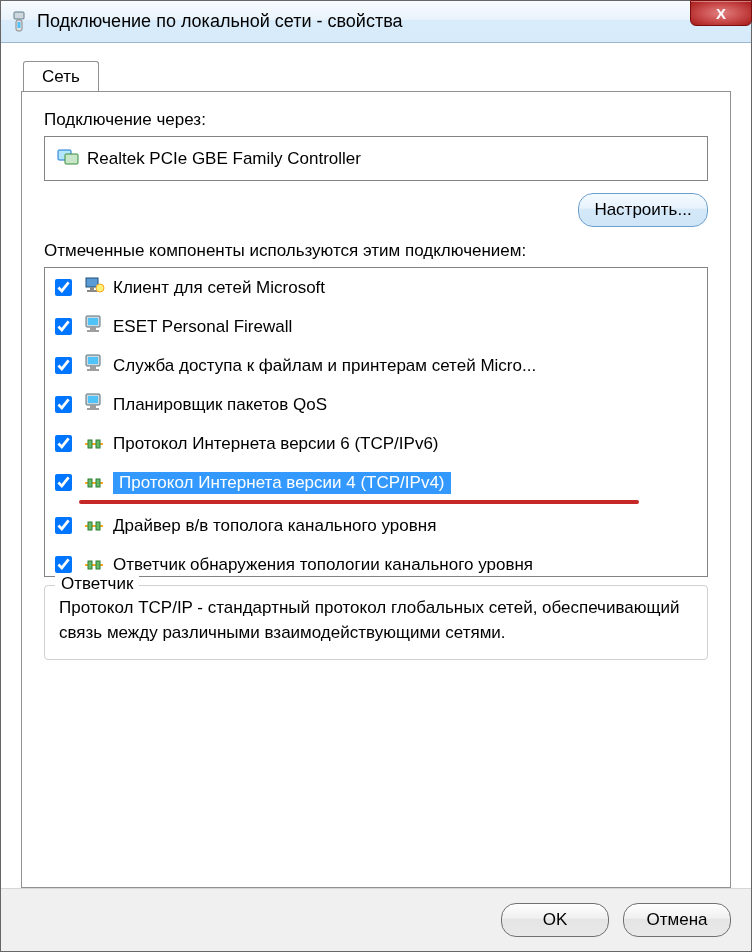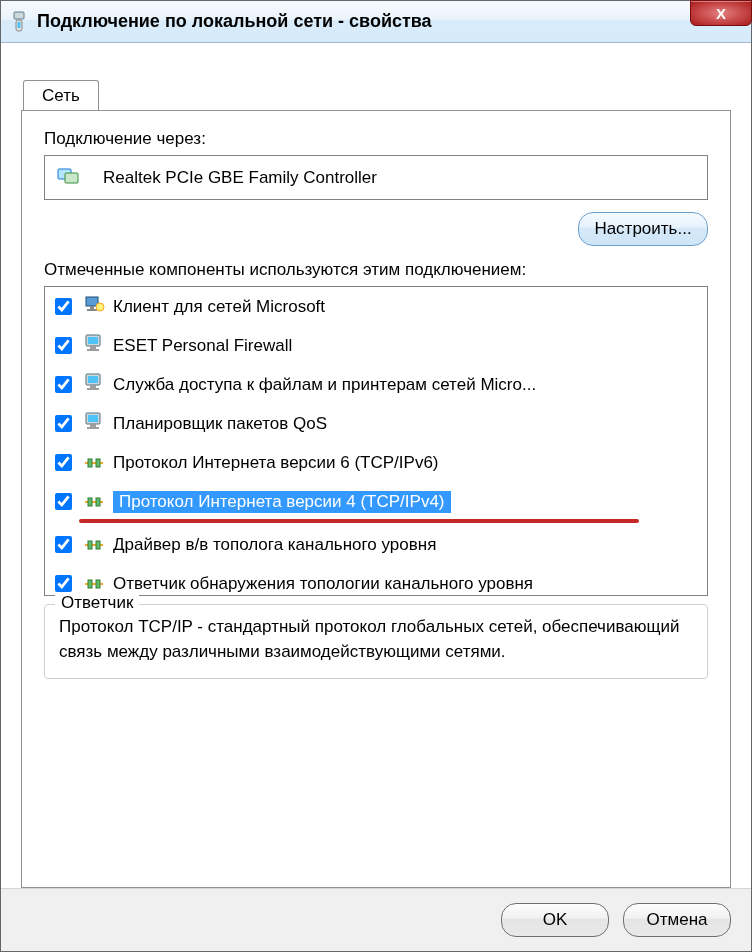--- a/index.html
+++ b/index.html
@@ -23,21 +23,21 @@
     display: flex; align-items: center;
     padding: 0 6px 0 10px;
     border-bottom: 1px solid #9db7cf;
     position: relative;
   }
   .title-icon {
     width: 16px; height: 22px; margin-right: 10px;
     flex-shrink: 0;
   }
   .title-text {
-    font-size: 18px; color: #000; flex: 1; white-space: nowrap; overflow: hidden; font-weight: bold;
+    font-size: 18px; color: #000; flex: 1; white-space: nowrap; overflow: hidden;
   }
   .close-btn {
     position: absolute;
     right: -1px; top: -1px;
     width: 62px; height: 26px;
     background: radial-gradient(ellipse at center, #e38080 0%, #c94b4b 50%, #a71a1a 100%);
     border: 1px solid #7a0d0d;
     border-bottom-left-radius: 6px;
     border-bottom-right-radius: 6px;
     display: flex; align-items: center; justify-content: center;
@@ -51,21 +51,20 @@
     flex: 1;
     padding: 18px 20px 0 20px;
     background: #fff;
     display: flex; flex-direction: column;
   }
   
   .tab-strip {
     display: flex;
     margin-bottom: -1px;
     padding-left: 2px;
-    margin-top: 19px;
   }
   .tab {
     background: #fff;
     border: 1px solid #919191;
     border-bottom: 1px solid #fff;
     border-top-left-radius: 3px;
     border-top-right-radius: 3px;
     padding: 5px 18px 4px 18px;
     font-size: 17px;
     color: #000;
@@ -80,21 +79,21 @@
   }
   
   .section-label {
     font-size: 17px; color: #000; margin-bottom: 6px;
   }
   
   .adapter-box {
     border: 1px solid #838383;
     padding: 10px 12px;
     display: flex; align-items: center;
-    gap: 24px;
+    gap: 8px;
     font-size: 17px;
   }
   
   .btn {
     min-width: 130px; height: 34px;
     border: 1px solid #707070;
     border-radius: 15px;
     background: linear-gradient(to bottom, #fefefe 0%, #f0f0f0 45%, #e4e4e4 46%, #e9e9e9 100%);
     font-size: 17px;
     padding: 0 14px;

